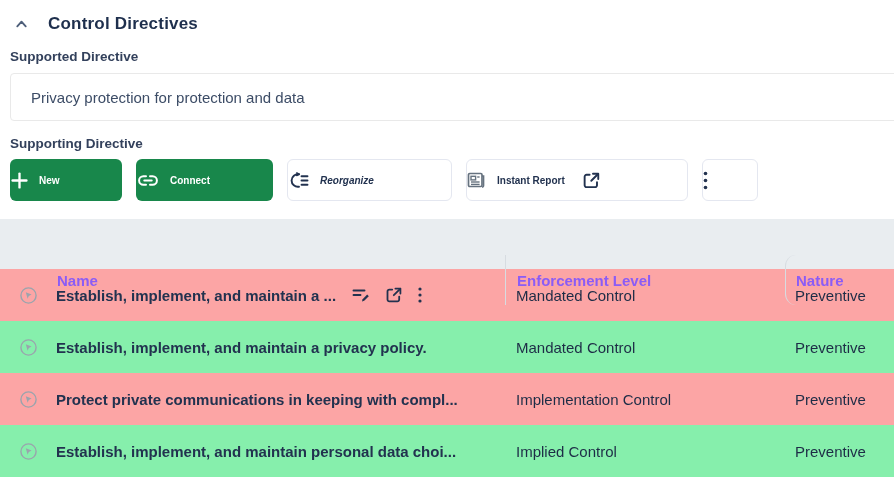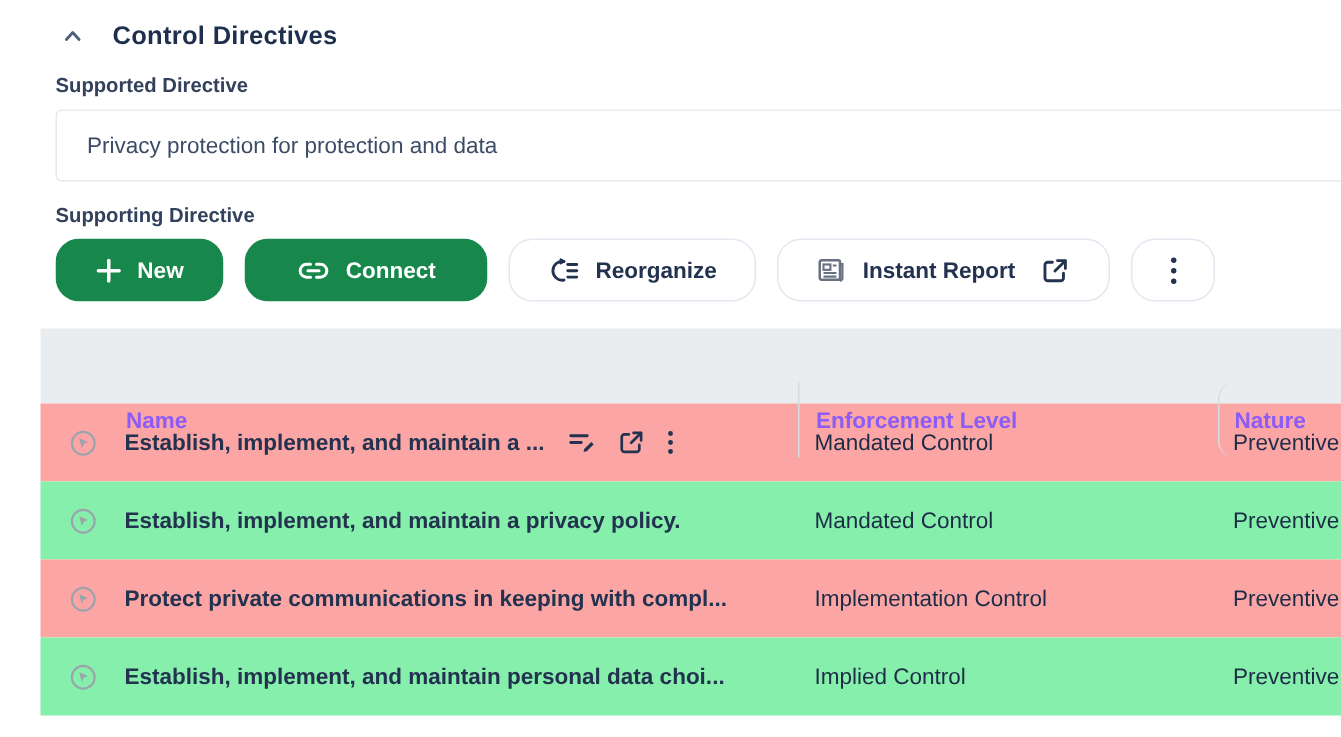--- a/index.html
+++ b/index.html
@@ -1,41 +1,41 @@
 <!DOCTYPE html>
 <html><head>
 <meta charset="utf-8">
 <style>
   * { margin:0; padding:0; box-sizing:border-box; }
   html,body { width:894px; height:491px; overflow:hidden; background:#ffffff;
     font-family:"Liberation Sans", sans-serif; }
-  .page { position:relative; width:894px; height:491px;padding-left:27px; }
+  .page { position:relative; width:894px; height:491px; }
 
   
   .panel-header { display:flex; align-items:center; gap:18px; padding:14px 0 0 12px; }
   .chev-btn { width:18px; height:18px; display:flex; align-items:center; justify-content:center; cursor:pointer; }
   .panel-title { font-size:17px; font-weight:bold; color:#1e2f4d; letter-spacing:.2px; }
 
   
   .field-label { margin:15px 0 0 10px; font-size:13.5px; font-weight:600; color:#33415c; }
 
   
   .text-input { margin:9px 0 0 10px; width:890px; height:48px; border:1px solid #e9e9e9;
     border-radius:4px; display:flex; align-items:center; padding-left:20px;
     font-size:15px; color:#3c4c66; background:#fff; }
 
   
   .toolbar { display:flex; align-items:center; gap:14px; margin:8px 0 0 10px; height:42px; }
-  .btn { height:42px; display:flex; align-items:center; justify-content:center; gap:11px;
-    border-radius:16px; font-size:15px; font-weight:700; cursor:pointer; border:1px solid transparent; }
+  .btn { height:42px; display:flex; align-items:center; gap:11px;
+    border-radius:6px; font-size:10px; font-weight:700; cursor:pointer; border:1px solid transparent; }
   .btn.green { background:#18874b; color:#ffffff; }
   .btn.ghost { background:#ffffff; color:#22324f; border:1px solid #e4e7f0; font-weight:600; }
   .btn-new { width:112px; }
-  .btn-connect { width:162px; }
-  .btn-reorganize { width:165px; }
+  .btn-connect { width:137px; }
+  .btn-reorganize { width:165px;font-style:italic; }
   .btn-instant { width:222px; }
   .btn-kebab { width:56px; }
   .btn svg { display:block; }
 
   
   .table { margin-top:18px; width:894px; font-size:15px; }
   .thead { display:grid; grid-template-columns:505px 280px 1fr; background:#e9edf0; height:50px; align-items:center; }
   .th { font-weight:bold; color:#8b5cf6;margin-top:36px; }
   .th.c0 { padding-left:57px; }
   .th.c1 { border-left:1px solid #d7dce1; height:50px; display:flex; align-items:center; padding-left:11px; }

